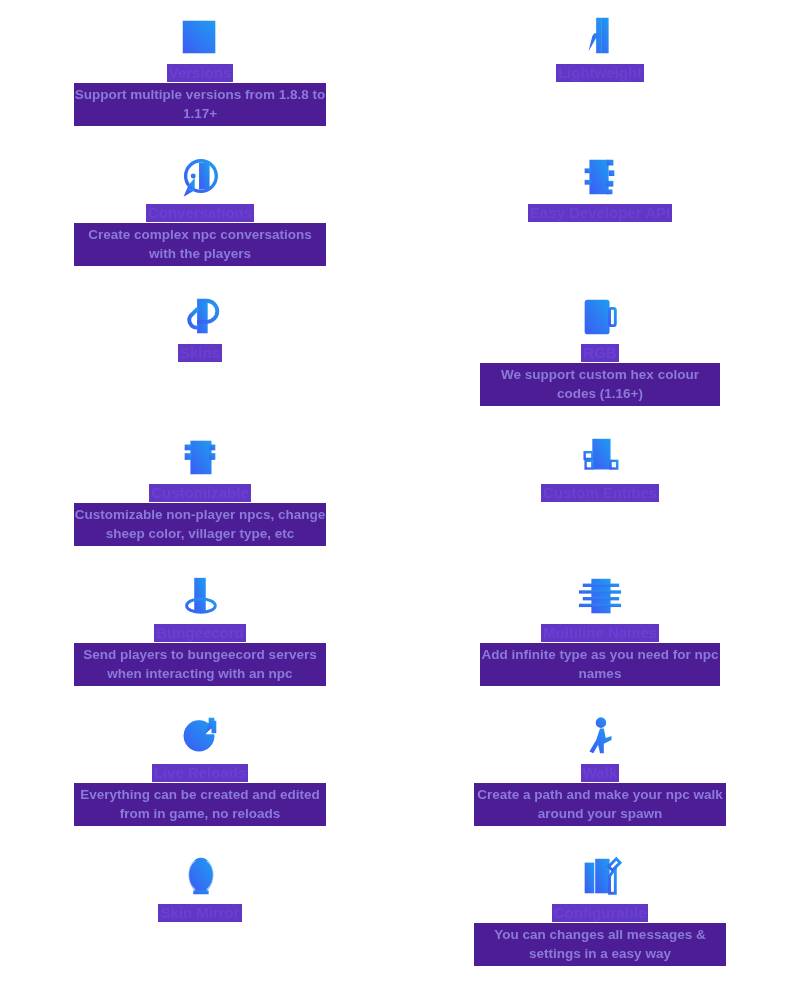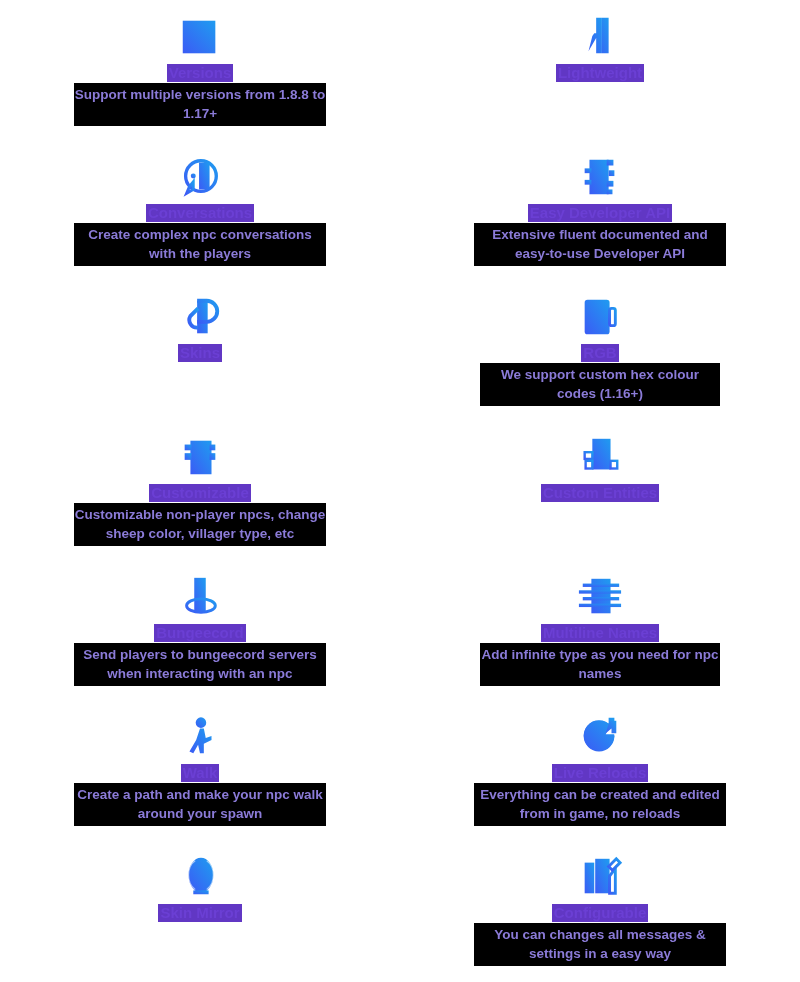--- a/index.html
+++ b/index.html
@@ -49,21 +49,21 @@
     white-space: nowrap;
     padding: 0 2px;
     margin-bottom: 1px;
   }
 
   .feature-desc {
     font-size: 13.5px;
     line-height: 19px;
     font-weight: bold;
     color: #8b7bd8;
-    background: #000000;
+    background: #4c1d95;
     text-align: center;
     width: 240px;
     padding: 2px 0 3px 0;
   }
 
   .card-wide .feature-desc { width: 252px; }
 </style>
 </head>
 <body>
 
@@ -128,21 +128,20 @@
           <rect x="13" y="5" width="20" height="36" fill="url(#g3)"></rect>
           <rect x="8" y="14" width="7" height="5" fill="url(#g3)"></rect>
           <rect x="8" y="26" width="7" height="5" fill="url(#g3)"></rect>
           <rect x="31" y="5" width="7" height="6" fill="url(#g3)"></rect>
           <rect x="33" y="16" width="6" height="6" fill="url(#g3)"></rect>
           <rect x="31" y="27" width="7" height="6" fill="url(#g3)"></rect>
           <rect x="31" y="36" width="6" height="5" fill="url(#g3)"></rect>
         </svg>
       </div>
       <div class="feature-title">Easy Developer API</div>
-      <div class="feature-desc">Extensive fluent documented and easy-to-use Developer API</div>
     </div>
     <div class="feature-card card-wide">
       <div class="feature-icon">
         <svg width="46" height="46" viewBox="0 0 48 46">
           <defs>
             <linearGradient id="g4" x1="0" y1="1" x2="1" y2="0">
               <stop offset="0%" stop-color="#3b5bf5"></stop>
               <stop offset="100%" stop-color="#1f9cf0"></stop>
             </linearGradient>
           </defs>
@@ -237,49 +236,49 @@
           <rect x="2" y="30" width="44" height="3.5" fill="url(#g9)"></rect>
         </svg>
       </div>
       <div class="feature-title">Multiline Names</div>
       <div class="feature-desc">Add infinite type as you need for npc names</div>
     </div>
     <div class="feature-card card-wide">
       <div class="feature-icon">
         <svg width="46" height="46" viewBox="0 0 48 46">
           <defs>
-            <linearGradient id="g10" x1="0" y1="1" x2="1" y2="0">
-              <stop offset="0%" stop-color="#3b5bf5"></stop>
-              <stop offset="100%" stop-color="#1f9cf0"></stop>
-            </linearGradient>
-          </defs>
-          <circle cx="25" cy="8" r="5.5" fill="url(#g10)"></circle>
-          <path d="M24 14 L28 14 L30 24 L36 22 L36 26 L28 30 L28 40 L24 40 L22 31 L17 40 L13 38 L20 26 Z" fill="url(#g10)"></path>
-        </svg>
-      </div>
-      <div class="feature-title">Walk</div>
-      <div class="feature-desc">Create a path and make your npc walk around your spawn</div>
-    </div>
-    <div class="feature-card card-wide">
-      <div class="feature-icon">
-        <svg width="46" height="46" viewBox="0 0 48 46">
-          <defs>
             <linearGradient id="g11" x1="0" y1="1" x2="1" y2="0">
               <stop offset="0%" stop-color="#3b5bf5"></stop>
               <stop offset="100%" stop-color="#1f9cf0"></stop>
             </linearGradient>
           </defs>
           <path d="M39 22 A16 16 0 1 1 33 9 L33 3 L39 3 L39 16 L27 16 L33 10" fill="url(#g11)"></path>
           <circle cx="23" cy="22" r="16" fill="url(#g11)"></circle>
           <path d="M36 8 L42 8 L42 20 L30 20 Z" fill="#ffffff"></path>
           <path d="M34 6 L41 6 L41 19 L36 19 L36 14 L30 19 Z" fill="url(#g11)"></path>
         </svg>
       </div>
       <div class="feature-title">Live Reloads</div>
       <div class="feature-desc">Everything can be created and edited from in game, no reloads</div>
+    </div>
+    <div class="feature-card card-wide">
+      <div class="feature-icon">
+        <svg width="46" height="46" viewBox="0 0 48 46">
+          <defs>
+            <linearGradient id="g10" x1="0" y1="1" x2="1" y2="0">
+              <stop offset="0%" stop-color="#3b5bf5"></stop>
+              <stop offset="100%" stop-color="#1f9cf0"></stop>
+            </linearGradient>
+          </defs>
+          <circle cx="25" cy="8" r="5.5" fill="url(#g10)"></circle>
+          <path d="M24 14 L28 14 L30 24 L36 22 L36 26 L28 30 L28 40 L24 40 L22 31 L17 40 L13 38 L20 26 Z" fill="url(#g10)"></path>
+        </svg>
+      </div>
+      <div class="feature-title">Walk</div>
+      <div class="feature-desc">Create a path and make your npc walk around your spawn</div>
     </div>
     <div class="feature-card card-wide">
       <div class="feature-icon">
         <svg width="46" height="46" viewBox="0 0 48 46">
           <defs>
             <linearGradient id="g12" x1="0" y1="1" x2="1" y2="0">
               <stop offset="0%" stop-color="#3b5bf5"></stop>
               <stop offset="100%" stop-color="#1f9cf0"></stop>
             </linearGradient>
           </defs>

